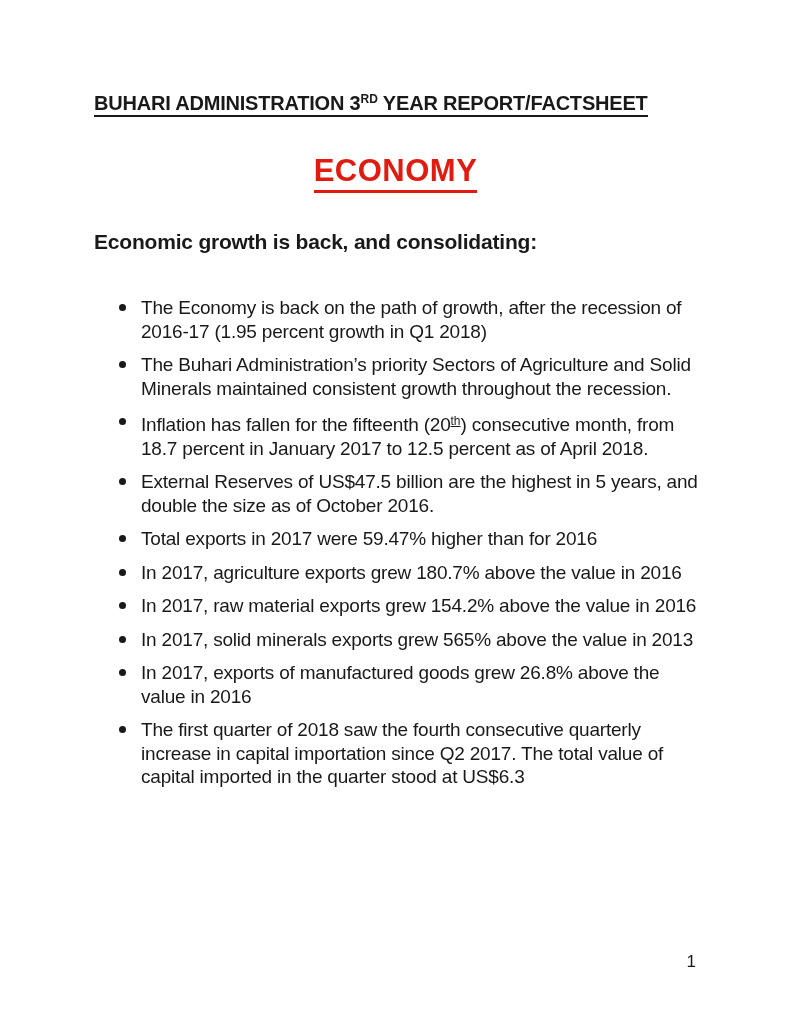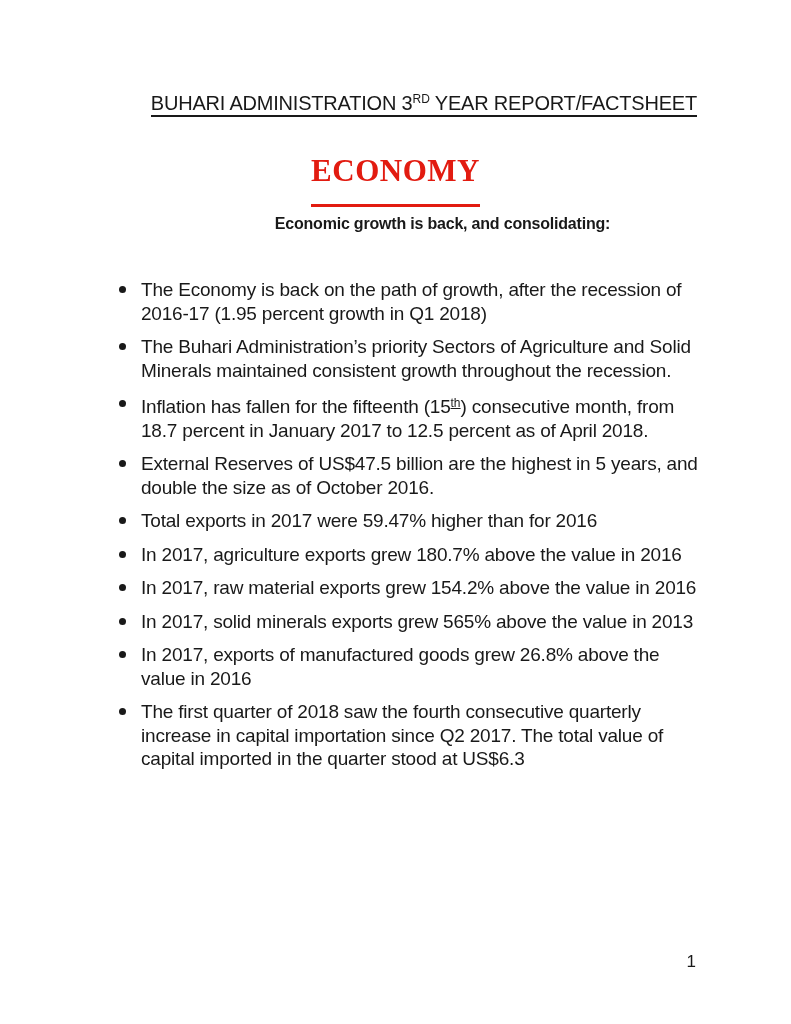--- a/index.html
+++ b/index.html
@@ -11,38 +11,38 @@
     background: #ffffff;
     font-family: "Liberation Sans", "DejaVu Sans", sans-serif;
     color: #191919;
     letter-spacing: -0.2px;
     padding: 85px 0 0 94px;
     overflow: hidden;
   }
   .content-width { width: 603px; }
 
   
-  .doc-title { text-align: right; font-size: 20px; font-weight: normal; line-height: 29px; }
+  .doc-title { text-align: left; font-size: 20px; font-weight: bold; line-height: 29px; }
   .u { border-bottom: 2px solid currentColor; padding-bottom: 1px; }
   sup.rd { font-size: 12px; vertical-align: 7px; letter-spacing: 0; }
 
   
   .section-title {
     text-align: center;
     margin-top: 34px;
     font-size: 31px;
     line-height: 38px;
     font-weight: bold;
     color: #e21b10;
     letter-spacing: 0.5px;
   }
-  .section-title .u { border-bottom-width: 3px; padding-bottom: 16px; font-family: Liberation Serif, serif; }
+  .section-title .u { border-bottom-width: 3px; padding-bottom: 2px; }
 
   
-  .heading { margin-top: 22px; font-size: 16px; font-weight: bold; line-height: 24px; text-align: center; }
+  .heading { margin-top: 40px; font-size: 21px; font-weight: bold; line-height: 24px; }
 
   
   ul.bullets {
     list-style: none;
     margin: 42px 0 4px 0;
     padding: 0 0 0 47px;
     width: 560px;
     font-size: 19px;
     line-height: 23.5px;
   }
@@ -80,21 +80,21 @@
 
   <div class="section-title content-width" style="color: rgb(226, 27, 16);">
     <span class="u">ECONOMY</span>
   </div>
 
   <div class="heading">Economic growth is back, and consolidating:</div>
 
   <ul class="bullets">
     <li><span>The Economy is back on the path of growth, after the recession of 2016-17 (1.95 percent growth in Q1 2018)</span></li>
     <li><span>The Buhari Administration’s priority Sectors of Agriculture and Solid Minerals maintained consistent growth throughout the recession.</span></li>
-    <li><span>Inflation has fallen for the fifteenth (15</span><sup class="th">th</sup><span>) consecutive month, from 18.7 percent in January 2017 to 12.5 percent as of April 2018.</span></li>
+    <li><span>Inflation has fallen for the fifteenth (20</span><sup class="th">th</sup><span>) consecutive month, from 18.7 percent in January 2017 to 12.5 percent as of April 2018.</span></li>
     <li><span>External Reserves of US$47.5 billion are the highest in 5 years, and double the size as of October 2016.</span></li>
     <li><span>Total exports in 2017 were 59.47% higher than for 2016</span></li>
     <li><span>In 2017, agriculture exports grew 180.7% above the value in 2016</span></li>
     <li><span>In 2017, raw material exports grew 154.2% above the value in 2016</span></li>
     <li><span>In 2017, solid minerals exports grew 565% above the value in 2013</span></li>
     <li><span>In 2017, exports of manufactured goods grew 26.8% above the value in 2016</span></li>
     <li><span>The first quarter of 2018 saw the fourth consecutive quarterly increase in capital importation since Q2 2017. The total value of capital imported in the quarter stood at US$6.3</span></li>
   </ul>
 
   <div class="page-number">1</div>

